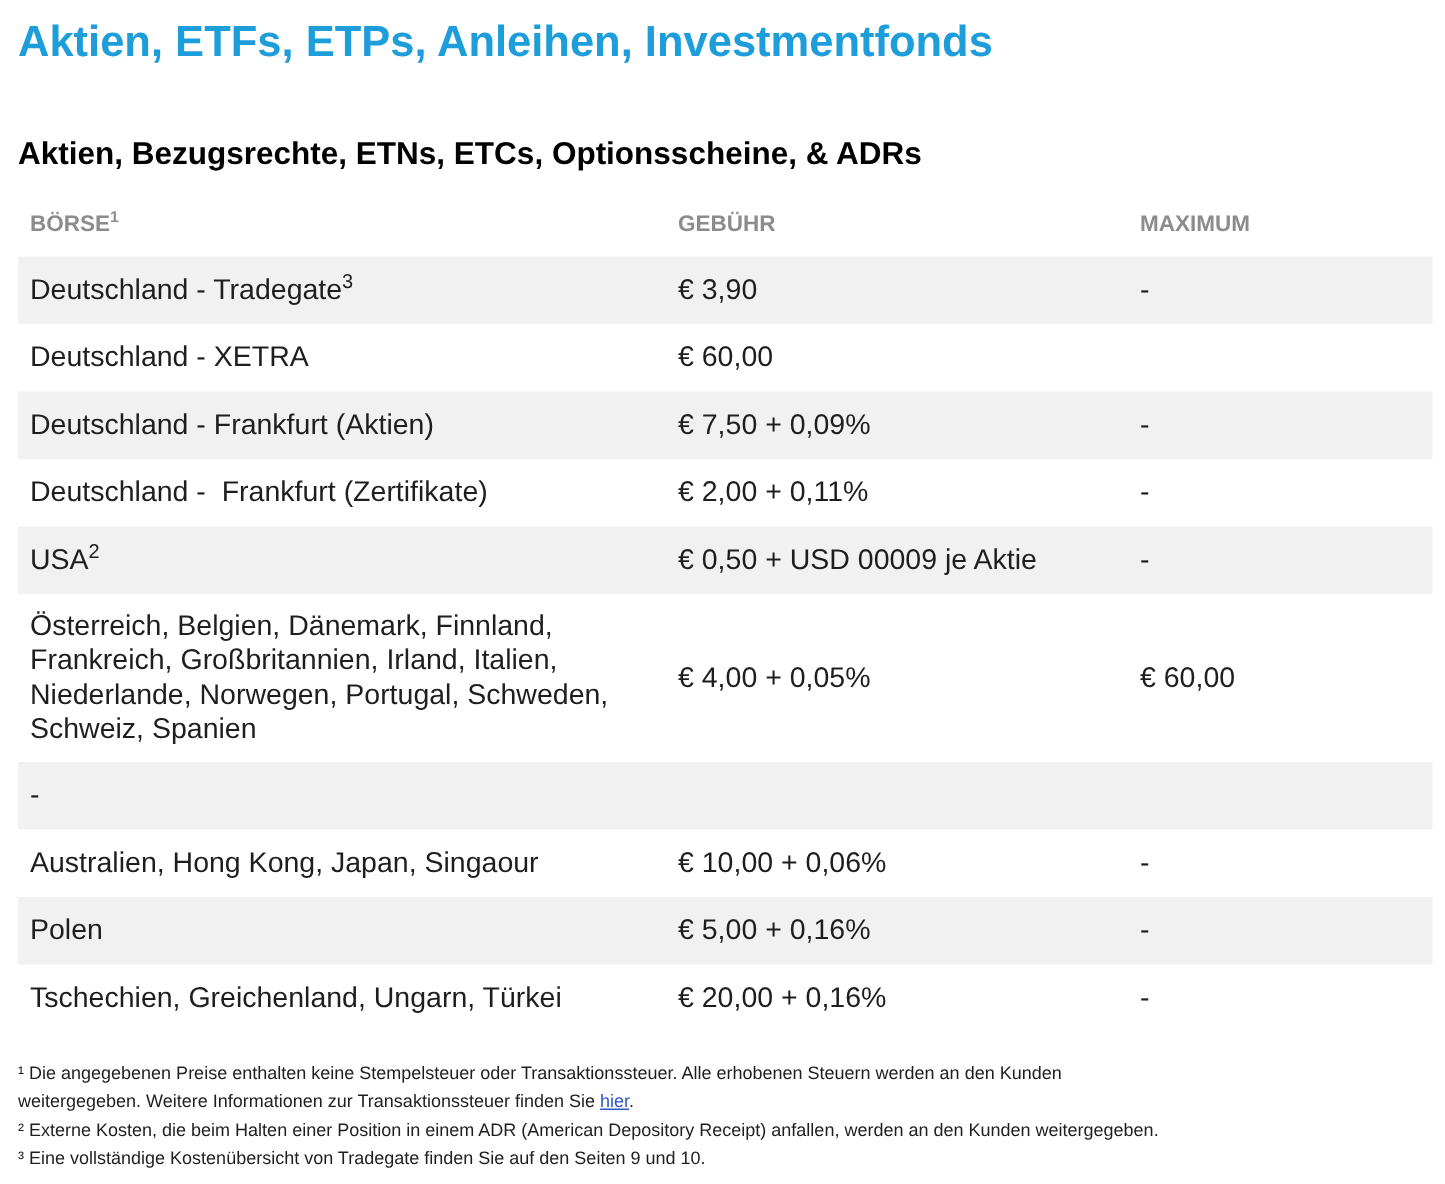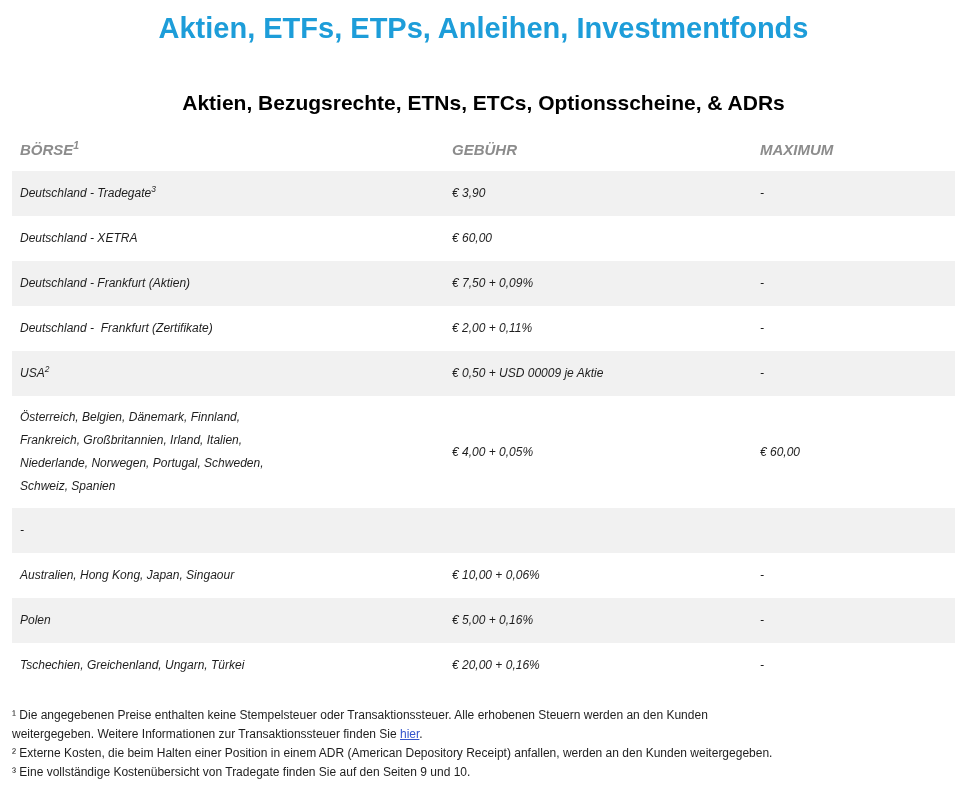--- a/index.html
+++ b/index.html
@@ -13,46 +13,44 @@
   html,body{ margin:0; padding:0; background:#FFFFFF; }
   body{
     width:963px; height:789px; overflow:hidden;
     padding:12px 8px 0 12px;
     font-family:"Liberation Sans", sans-serif;
     color:var(--text-color);
   }
   .page-title{
     margin:0; font-size:29px; line-height:33px; font-weight:bold;
     color:var(--title-blue);
-    text-align:center;
   }
   .section-title{
     margin:46px 0 0 0; font-size:21px; line-height:24px; font-weight:bold;
     color:#000000;
-    text-align:center;
   }
   .pricing-table{ width:943px; margin-top:26px; }
   .thead, .trow{
     display:grid;
     grid-template-columns:432px 308px 1fr;
     padding-left:8px;
   }
   .thead{
     padding-bottom:13px;
     color:var(--header-gray);
     font-weight:bold; font-size:15px; line-height:17px;
   }
   .trow{
-    font-size:12px;
+    font-size:19px;
     min-height:45px;
     align-items:center;
   }
   
   .pricing-table > .trow:nth-child(even){ background:var(--row-stripe); }
-  .cell{ padding-right:24px;font-style:italic; }
+  .cell{ padding-right:24px; }
   .c-boerse{ white-space:pre-wrap; line-height:23px; padding-top:10px; padding-bottom:10px; }
   .c-fee, .c-max{ line-height:23px; }
   sup{ font-size:70%; line-height:0; }
   .footnotes{
     width:943px; margin-top:18px;
     font-size:12px; line-height:19px;
   }
   .fn{ margin:0; white-space:pre-wrap; }
   .fn-link{ color:var(--link-blue); text-decoration:underline; cursor:pointer; }
 </style>

